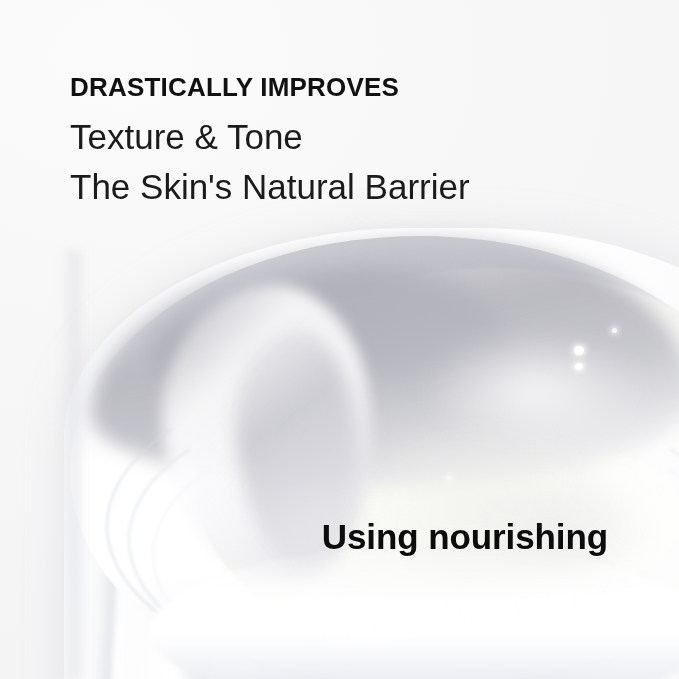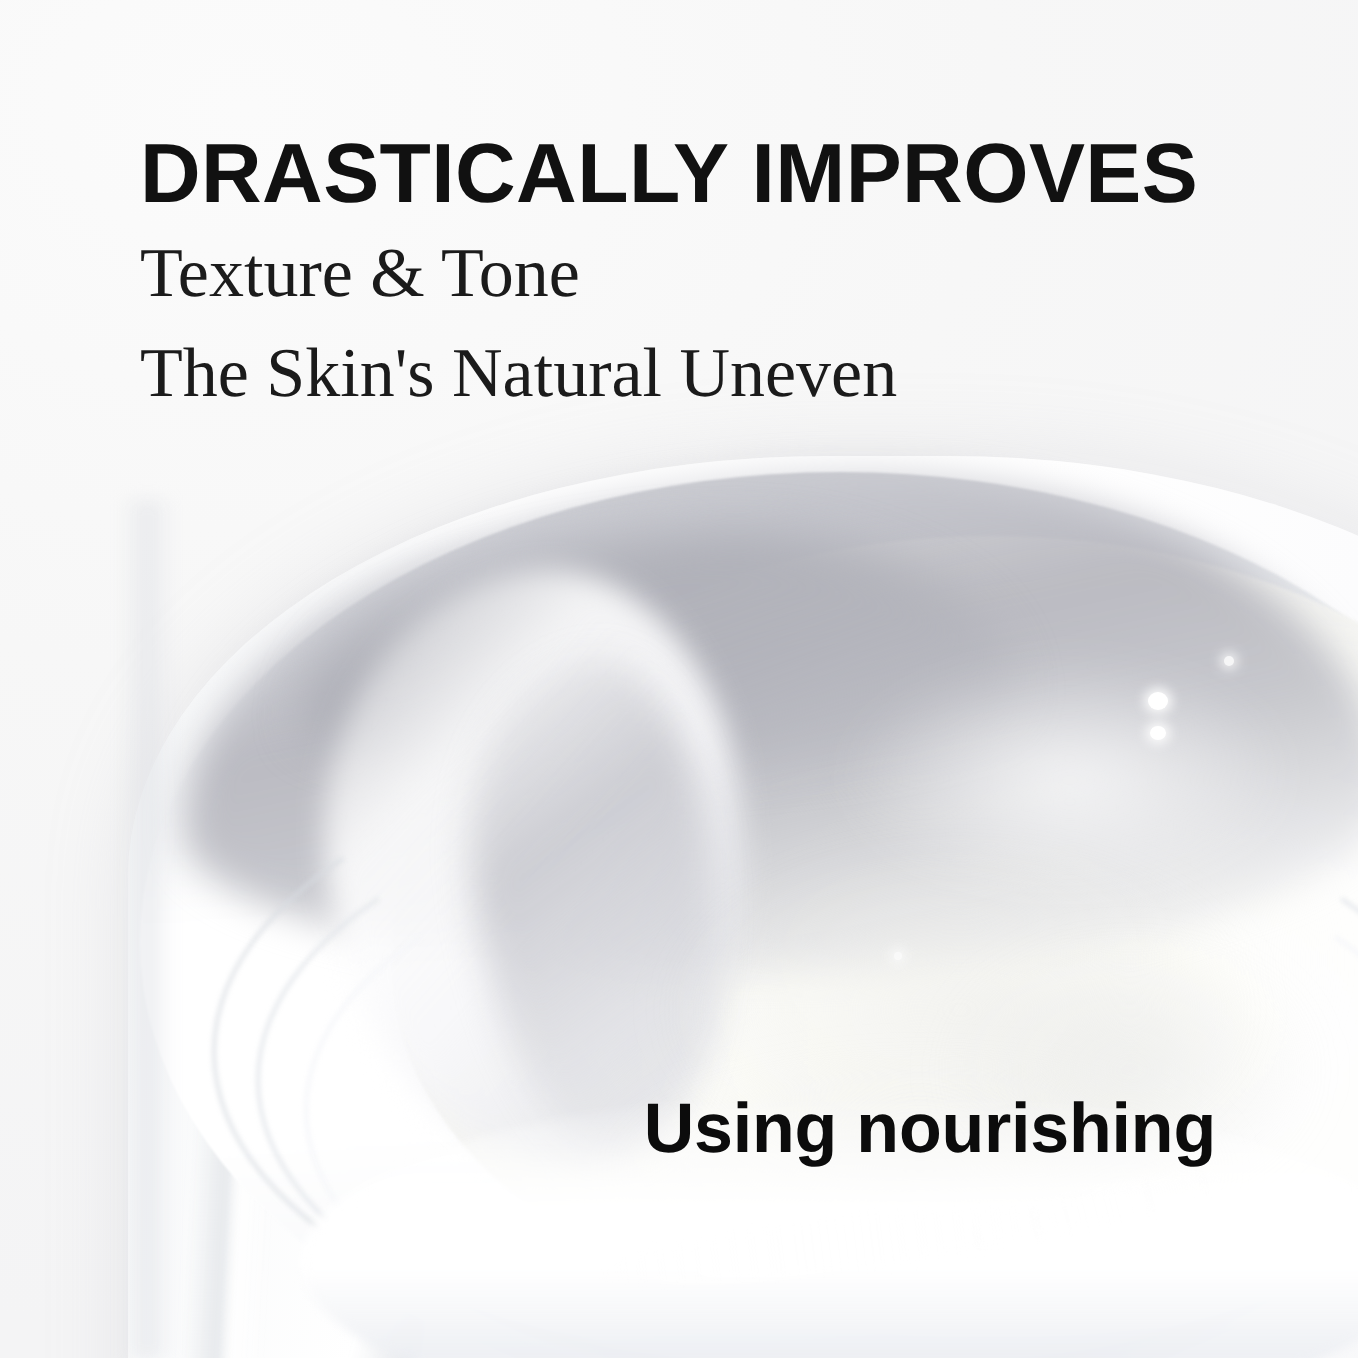--- a/index.html
+++ b/index.html
@@ -297,41 +297,40 @@
   }
 
   .headline-block {
     position: absolute;
     left: 70px;
     top: 62px;
     color: #141414;
   }
 
   .headline {
-    font-size: 42px;
+    font-size: 26px;
     font-weight: 700;
     letter-spacing: 0.2px;
     line-height: 50px;
     white-space: nowrap;
     color: #111111;
   }
 
   .benefit {
     font-size: 35px;
     font-weight: 400;
     line-height: 50px;
     white-space: nowrap;
     color: #1b1b1b;
-    font-family: Liberation Serif, serif;
   }
 
   .caption-block {
     position: absolute;
     right: 71px;
-    top: 536px;
+    top: 508px;
     text-align: center;
   }
 
   .caption-line {
     font-size: 35px;
     font-weight: 700;
     line-height: 57px;
     white-space: nowrap;
     color: #0c0c0c;
     letter-spacing: -0.1px;
@@ -379,21 +378,21 @@
     <div class="spec d"></div>
 
     <div class="left-edge-shade"></div>
   </div>
 
   <div class="text-layer">
 
     <div class="headline-block">
       <div class="headline">DRASTICALLY IMPROVES</div>
       <div class="benefit">Texture &amp; Tone</div>
-      <div class="benefit">The Skin's Natural Uneven</div>
+      <div class="benefit">The Skin's Natural Barrier</div>
     </div>
 
     <div class="caption-block">
       <div class="caption-line">Using nourishing</div>
     </div>
 
   </div>
 
 </div>
 

